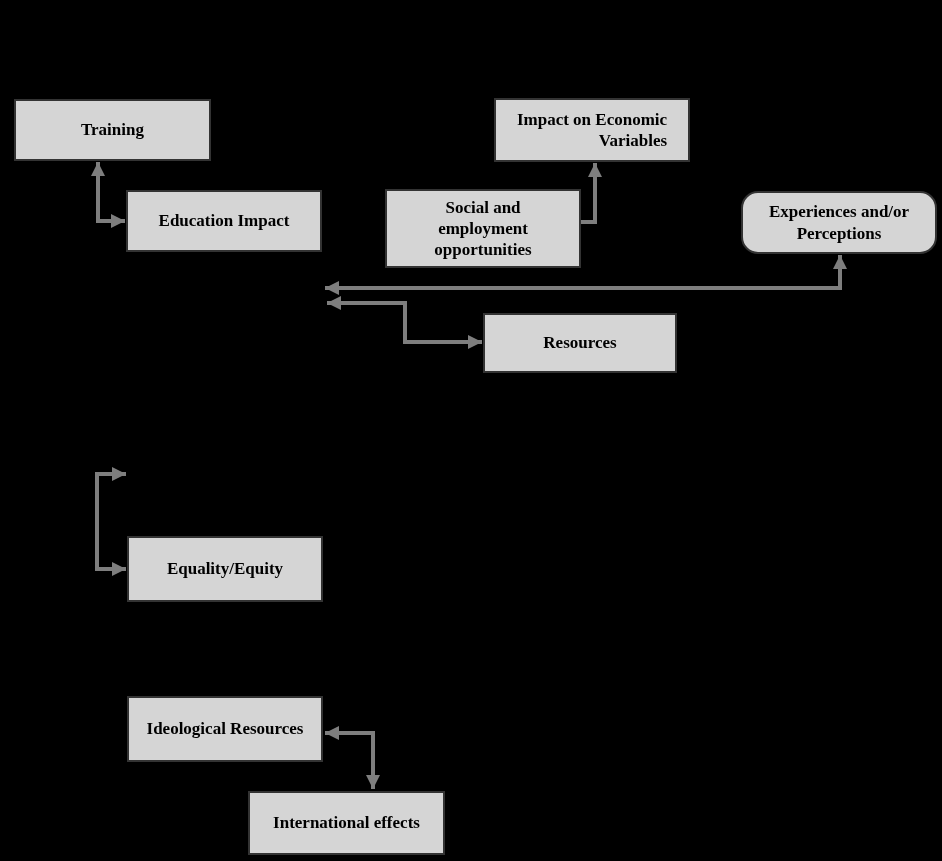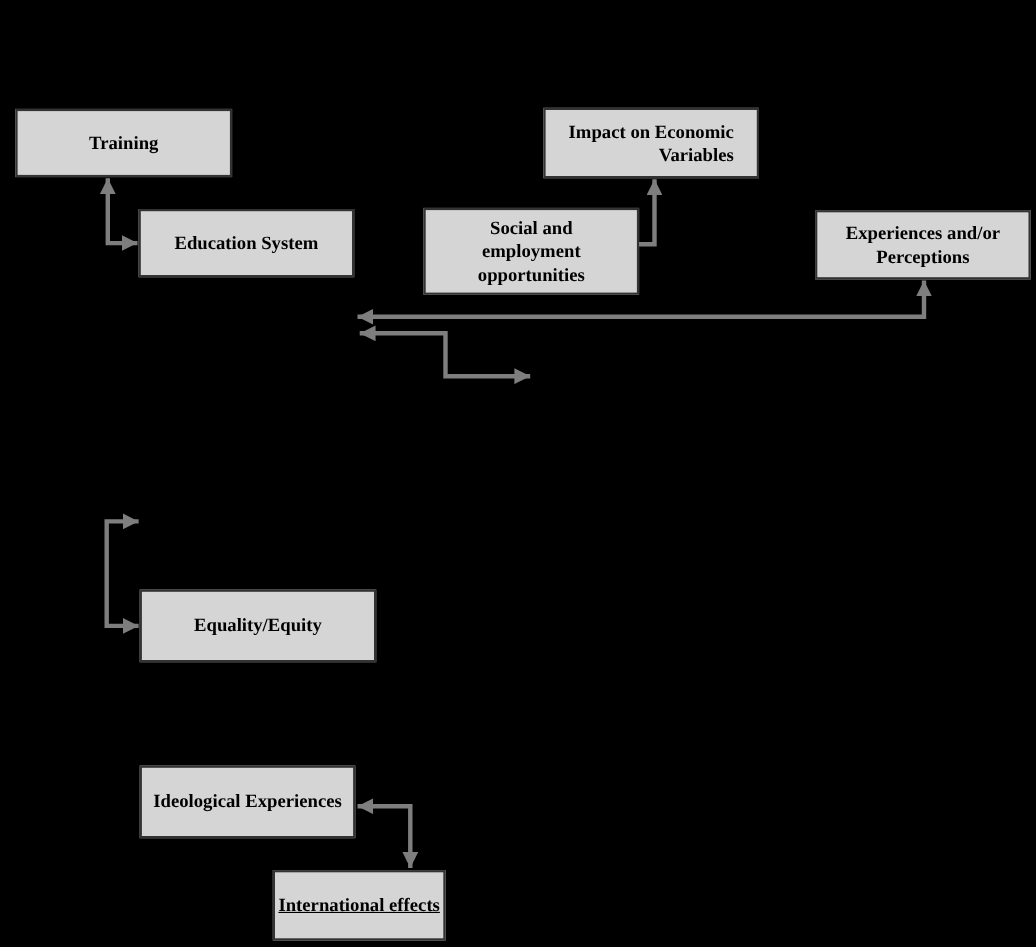--- a/index.html
+++ b/index.html
@@ -32,26 +32,26 @@
     display:flex;
     align-items:center;
     justify-content:center;
     text-align:center;
     white-space:pre-line;
   }
   .n-training     {left:0px;  top:99px; width:197px;height:62px;margin-left:14px;}
   .n-impact       {left:494px;top:98px; width:196px;height:64px;text-align:right;}
   .n-education    {left:126px;top:190px;width:196px;height:62px;}
   .n-social       {left:385px;top:189px;width:196px;height:79px;}
-  .n-experiences  {left:741px;top:191px;width:196px;height:63px;}
+  .n-experiences  {left:741px;top:191px;width:196px;height:63px;border-radius:17px;}
   .n-resources    {left:483px;top:313px;width:194px;height:60px;}
   .n-socio        {left:127px;top:441px;width:196px;height:66px;}
-  .n-equality     {left:127px;top:536px;width:215px;height:66px;}
+  .n-equality     {left:127px;top:536px;width:196px;height:66px;}
   .n-ideological  {left:127px;top:696px;width:196px;height:66px;}
-  .n-international{left:248px;top:791px;width:157px;height:64px;text-decoration:underline;}
+  .n-international{left:248px;top:791px;width:197px;height:64px;}
 </style>
 </head>
 <body>
 
 <div class="canvas">
 
   <svg class="edge-layer" width="942" height="861" viewBox="0 0 942 861" xmlns="http://www.w3.org/2000/svg">
     <defs>
       <marker id="ah" viewBox="0 0 10 10" refX="10" refY="5" markerWidth="3.6" markerHeight="3.6" orient="auto-start-reverse">
         <path class="ah" d="M0,0 L10,5 L0,10 Z"></path>
@@ -61,23 +61,24 @@
     <polyline class="edge" points="595,163 595,222 564,222" marker-start="url(#ah)" marker-end="url(#ah)"></polyline>
     <polyline class="edge" points="840,255 840,288 325,288" marker-start="url(#ah)" marker-end="url(#ah)"></polyline>
     <polyline class="edge" points="327,303 405,303 405,342 482,342" marker-start="url(#ah)" marker-end="url(#ah)"></polyline>
     <polyline class="edge" points="126,474 97,474 97,569 126,569" marker-start="url(#ah)" marker-end="url(#ah)"></polyline>
     <polyline class="edge" points="325,733 373,733 373,789" marker-start="url(#ah)" marker-end="url(#ah)"></polyline>
   </svg>
 
   <div class="node n-training">Training</div>
   <div class="node n-impact">Impact on Economic
 Variables</div>
-  <div class="node n-education">Education System</div>
+  <div class="node n-education">Education Impact</div>
   <div class="node n-social">Social and
 employment
 opportunities</div>
   <div class="node n-experiences">Experiences and/or
 Perceptions</div>
+  <div class="node n-resources">Resources</div>
   <div class="node n-equality">Equality/Equity</div>
-  <div class="node n-ideological">Ideological Experiences</div>
+  <div class="node n-ideological">Ideological Resources</div>
   <div class="node n-international">International effects</div>
 
 </div>
 
 </body></html>

